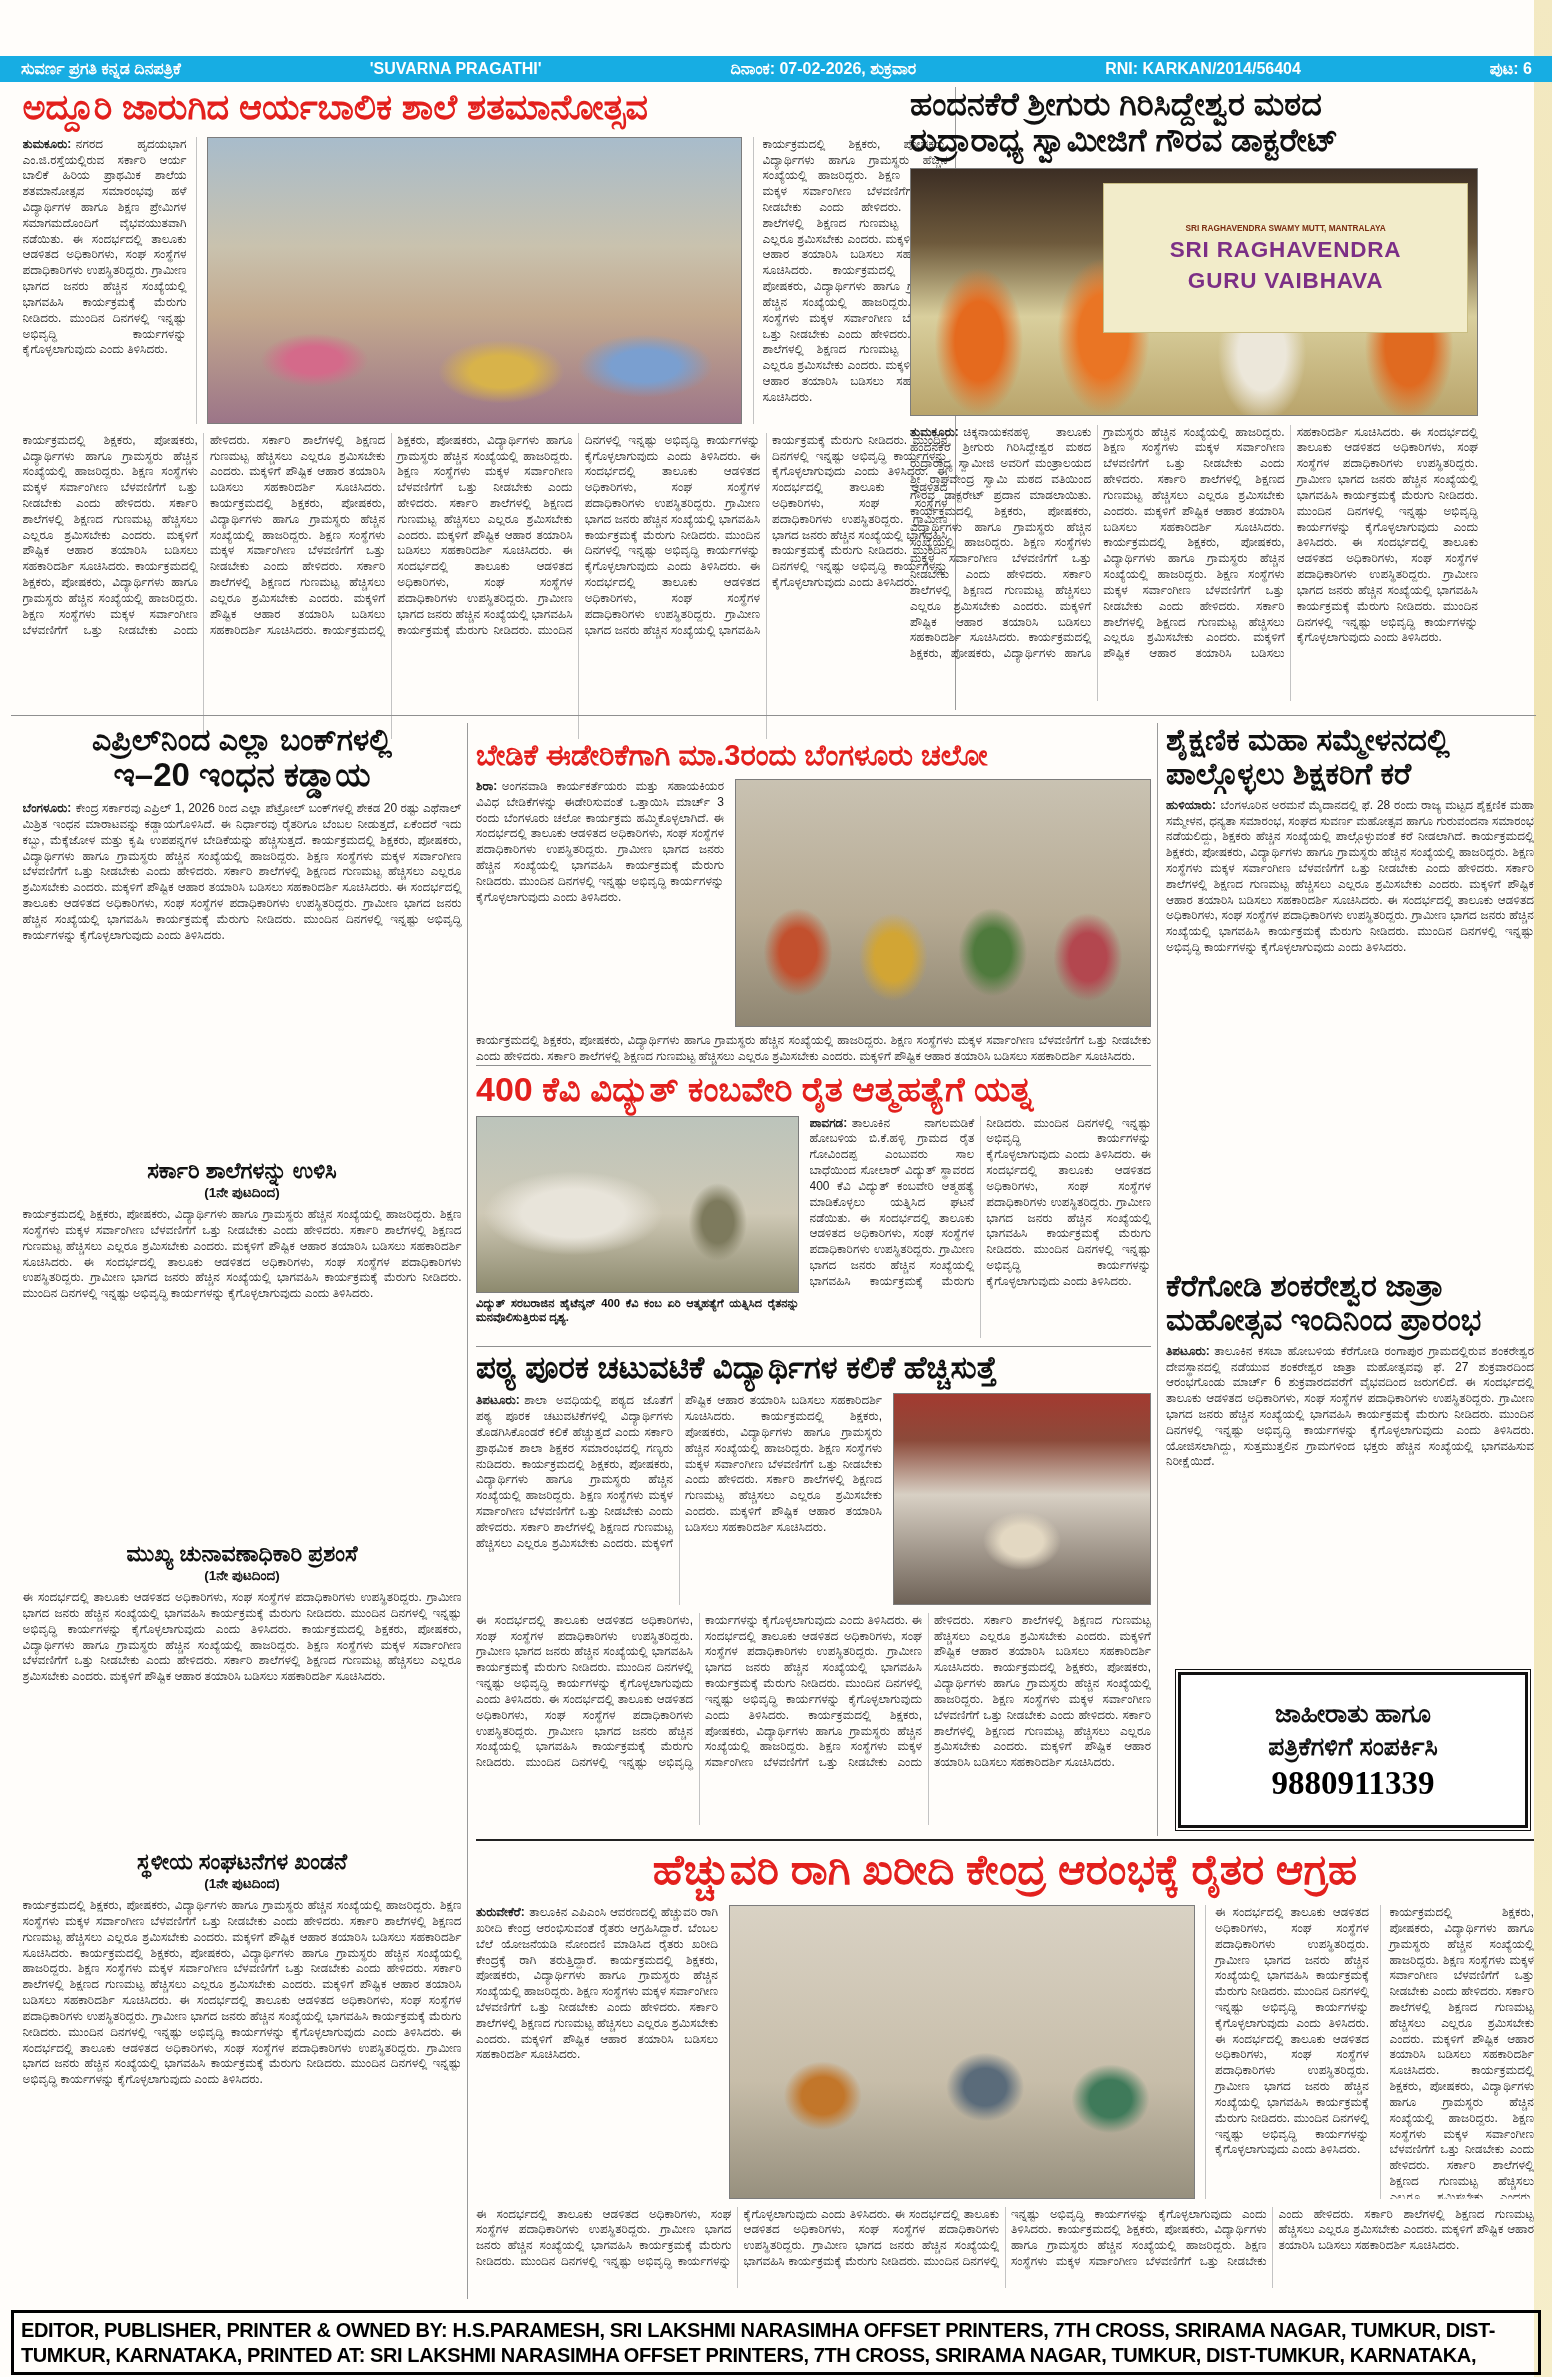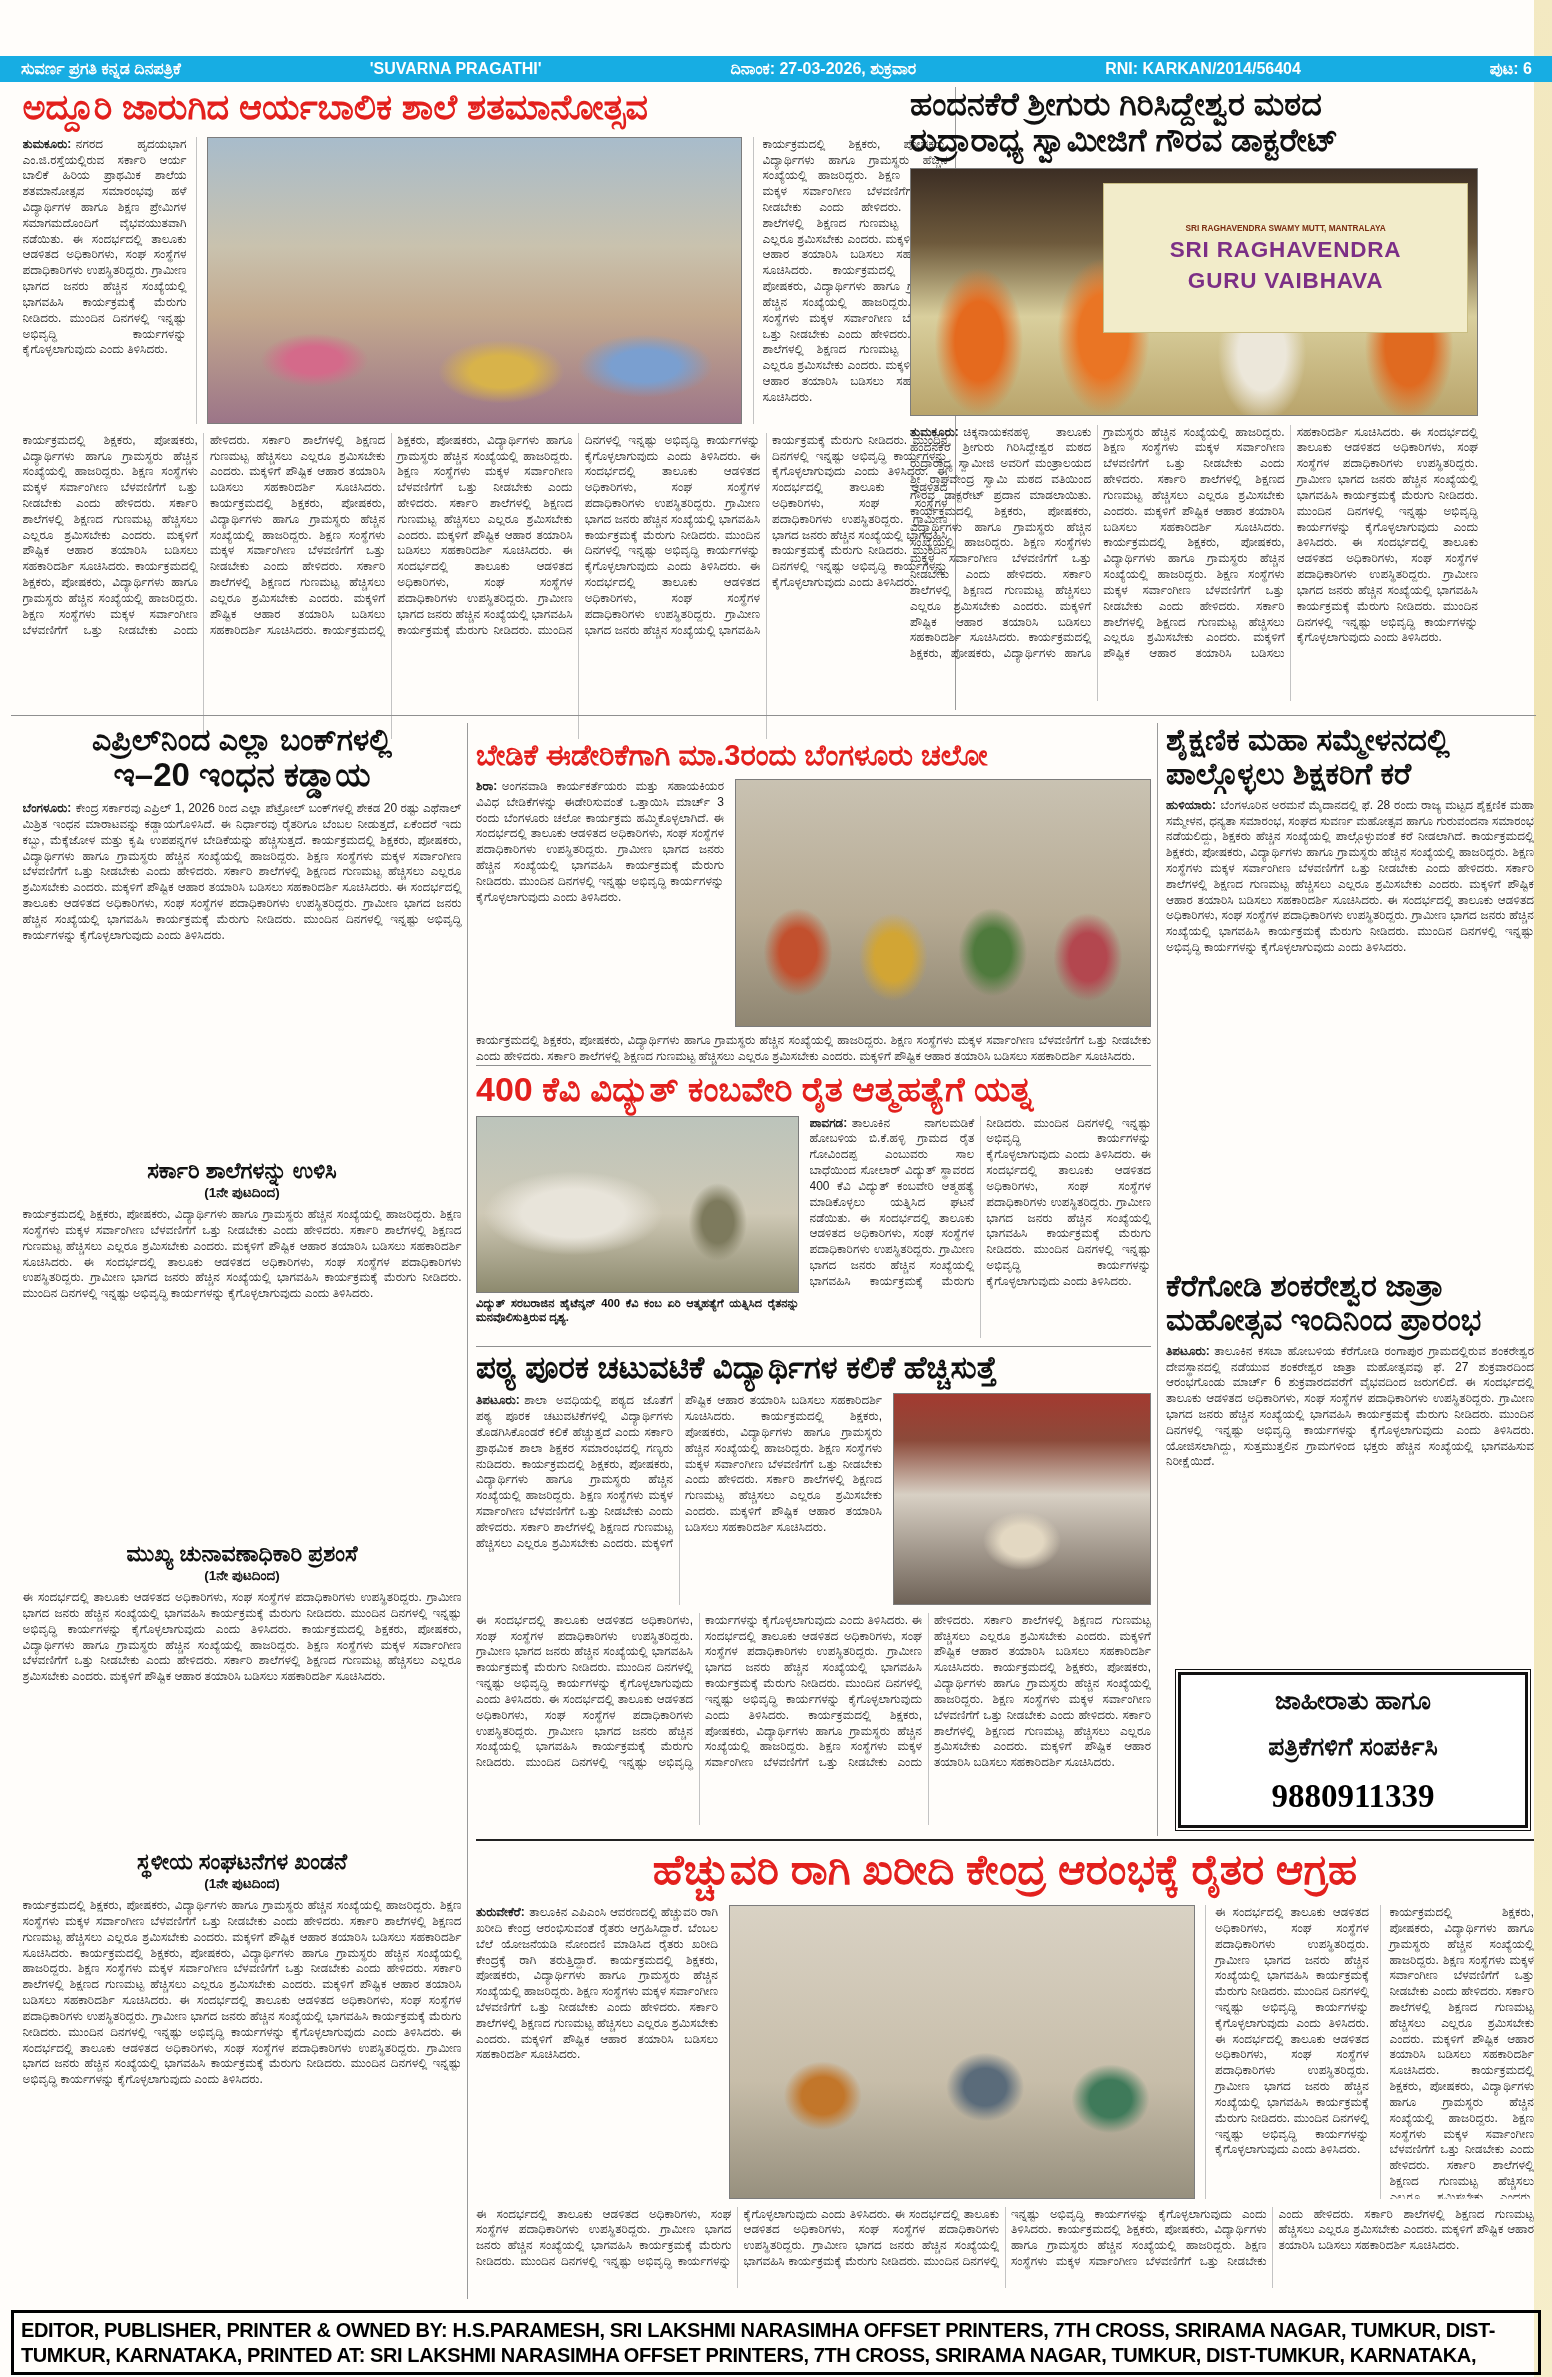--- a/index.html
+++ b/index.html
@@ -60,41 +60,41 @@
       radial-gradient(60px 45px at 50% 70%,#e3d8c2 0 35%,transparent 65%),
       linear-gradient(180deg,#a33a30 0%,#8c4a3a 22%,#d8d0c4 48%,#6e6257 100%);}
   .ph-ragi{background:
       radial-gradient(60px 53px at 20% 65%,#c2762a 0 35%,transparent 65%),
       radial-gradient(60px 53px at 55% 62%,#5a6b7a 0 35%,transparent 65%),
       radial-gradient(60px 53px at 82% 66%,#3f7a5a 0 35%,transparent 65%),
       linear-gradient(180deg,#d9d2c4 0%,#c7bda9 60%,#97907e 100%);}
   .caption{font-size:11.3px;line-height:1.25;font-weight:bold;text-align:justify;margin-top:3px;color:#111;}
   
   .adbox{position:absolute;border:3px solid #111;outline:1.5px solid #111;outline-offset:2.3px;
-      background:#fff;display:flex;flex-direction:column;align-items:center;justify-content:center;gap:16px;}
+      background:#fff;display:flex;flex-direction:column;align-items:center;justify-content:center;gap:3px;}
   .adbox .a1{font-size:25px;font-weight:bold;color:#111;}
   .adbox .a2{font-size:33px;font-weight:bold;color:#000;font-family:"Liberation Serif","DejaVu Serif",serif;}
   
   .footer{position:absolute;left:10.5px;top:2310px;width:1530px;height:65px;border:3.8px solid #000;
       box-sizing:border-box;display:flex;flex-direction:column;justify-content:center;padding:0 7.5px;}
   .footer div{font-weight:bold;font-size:20px;line-height:1.25;color:#000;white-space:nowrap;
       font-stretch:condensed;letter-spacing:-0.4px;}
   .abs{position:absolute;}
   .flex{display:flex;}
 </style>
 </head>
 <body>
 
 <div class="page">
   <div class="edge-tint"></div>
 
   <div class="masthead">
     <span>ಸುವರ್ಣ ಪ್ರಗತಿ ಕನ್ನಡ ದಿನಪತ್ರಿಕೆ</span>
     <span>'SUVARNA PRAGATHI'</span>
-    <span>ದಿನಾಂಕ: 27-03-2026, ಶುಕ್ರವಾರ</span>
+    <span>ದಿನಾಂಕ: 07-02-2026, ಶುಕ್ರವಾರ</span>
     <span>RNI: KARKAN/2014/56404</span>
     <span>ಪುಟ: 6</span>
   </div>
 
   <div class="abs" style="left:22.5px;top:87px;width:925px;height:623px;">
     <div class="hl red" style="font-size:35px;">ಅದ್ದೂರಿ ಜಾರುಗಿದ ಆರ್ಯಬಾಲಿಕ ಶಾಲೆ ಶತಮಾನೋತ್ಸವ</div>
     <div class="flex" style="margin-top:10.5px;gap:10.5px;height:287px;">
       <div class="bt" style="width:164px;height:287px;border-right:0.8px solid #c3c3c3;padding-right:9px;">
         <b>ತುಮಕೂರು:</b><span>ನಗರದ ಹೃದಯಭಾಗ ಎಂ.ಜಿ.ರಸ್ತೆಯಲ್ಲಿರುವ ಸರ್ಕಾರಿ ಆರ್ಯ ಬಾಲಿಕೆ ಹಿರಿಯ ಪ್ರಾಥಮಿಕ ಶಾಲೆಯ ಶತಮಾನೋತ್ಸವ ಸಮಾರಂಭವು ಹಳೆ ವಿದ್ಯಾರ್ಥಿಗಳ ಹಾಗೂ ಶಿಕ್ಷಣ ಪ್ರೇಮಿಗಳ ಸಮಾಗಮದೊಂದಿಗೆ ವೈಭವಯುತವಾಗಿ ನಡೆಯಿತು.</span><span> ಈ ಸಂದರ್ಭದಲ್ಲಿ ತಾಲೂಕು ಆಡಳಿತದ ಅಧಿಕಾರಿಗಳು, ಸಂಘ ಸಂಸ್ಥೆಗಳ ಪದಾಧಿಕಾರಿಗಳು ಉಪಸ್ಥಿತರಿದ್ದರು. ಗ್ರಾಮೀಣ ಭಾಗದ ಜನರು ಹೆಚ್ಚಿನ ಸಂಖ್ಯೆಯಲ್ಲಿ ಭಾಗವಹಿಸಿ ಕಾರ್ಯಕ್ರಮಕ್ಕೆ ಮೆರುಗು ನೀಡಿದರು. ಮುಂದಿನ ದಿನಗಳಲ್ಲಿ ಇನ್ನಷ್ಟು ಅಭಿವೃದ್ಧಿ ಕಾರ್ಯಗಳನ್ನು ಕೈಗೊಳ್ಳಲಾಗುವುದು ಎಂದು ತಿಳಿಸಿದರು.</span>
       </div>

